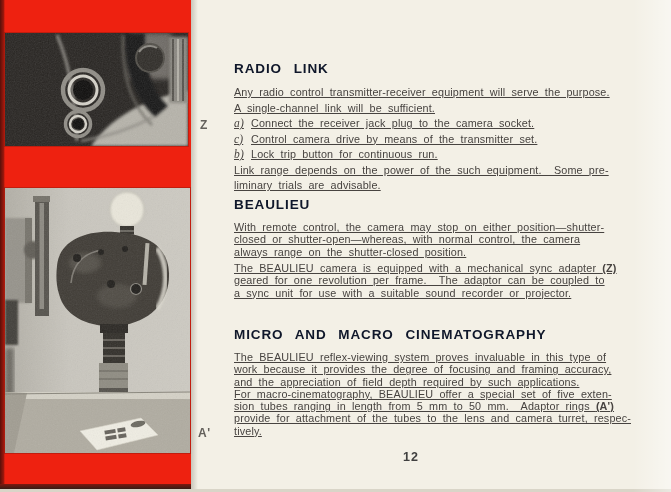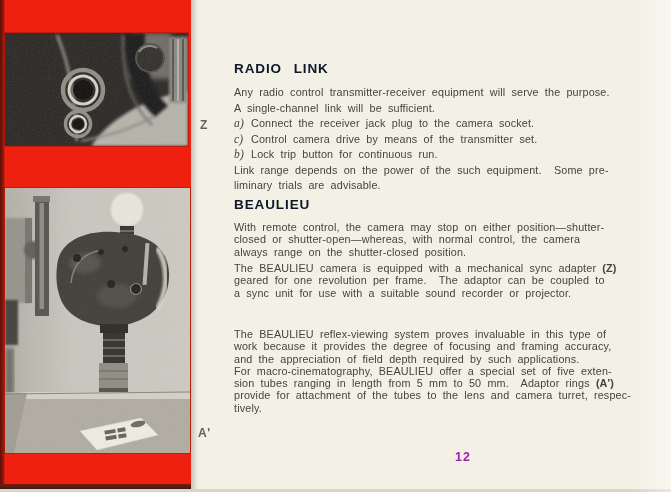--- a/index.html
+++ b/index.html
@@ -53,32 +53,32 @@
   .label-a{left:198px;top:426px;}
 
   
   .sec{position:absolute;left:234px;width:418px;color:var(--text-color,#474340);}
   .sec h2{
     margin:0 0 9px 0;
     font-size:13.5px;line-height:14px;font-weight:bold;
     color:#0f172a;letter-spacing:.9px;word-spacing:7px;
   }
   .ln{margin:0;font-size:10.8px;letter-spacing:.15px;word-spacing:3px;}
-  .ln span,.ln b,.ln i{white-space:pre;}
+  .ln span,.ln b,.ln i{white-space:pre;text-decoration:underline;}
   .sec1{top:62px;}  .sec1 .ln{line-height:15.5px;}
   .sec2{top:198px;} .sec2 .ln{line-height:12.3px;}
   .sec3{top:262px;} .sec3 .ln{line-height:12.3px;}
   .sec4{top:328px;} .sec4 .ln{line-height:12.3px;}
   .mk{
     display:inline-block;width:17px;
     font-family:"Liberation Serif", serif;font-style:italic;font-size:11.5px;
   }
   .page-num{
-    position:absolute;left:427px;top:450px;width:44px;text-align:right;
-    font-size:12.5px;font-weight:bold;color:#a21caf;letter-spacing:1px;
+    position:absolute;left:389px;top:450px;width:44px;text-align:center;
+    font-size:12.5px;font-weight:bold;color:#404040;letter-spacing:1px;
   }
 </style>
 </head>
 <body>
 
 <div class="page">
 
   <div class="red-col">
 
     <div class="photo photo1">
@@ -247,20 +247,21 @@
     <p class="ln"><span>always range on the shutter-closed position.</span></p>
   </div>
 
   <div class="sec sec3">
     <p class="ln"><span>The BEAULIEU camera is equipped with a mechanical sync adapter </span><b>(Z)</b></p>
     <p class="ln"><span>geared for one revolution per frame.  The adaptor can be coupled to</span></p>
     <p class="ln"><span>a sync unit for use with a suitable sound recorder or projector.</span></p>
   </div>
 
   <div class="sec sec4">
+    <h2>MICRO AND MACRO CINEMATOGRAPHY</h2>
     <p class="ln"><span>The BEAULIEU reflex-viewing system proves invaluable in this type of</span></p>
     <p class="ln"><span>work because it provides the degree of focusing and framing accuracy,</span></p>
     <p class="ln"><span>and the appreciation of field depth required by such applications.</span></p>
     <p class="ln"><span>For macro-cinematography, BEAULIEU offer a special set of five exten-</span></p>
     <p class="ln"><span>sion tubes ranging in length from 5 mm to 50 mm.  Adaptor rings </span><b>(A')</b></p>
     <p class="ln"><span>provide for attachment of the tubes to the lens and camera turret, respec-</span></p>
     <p class="ln"><span>tively.</span></p>
   </div>
 
   <div class="page-num">12</div>

